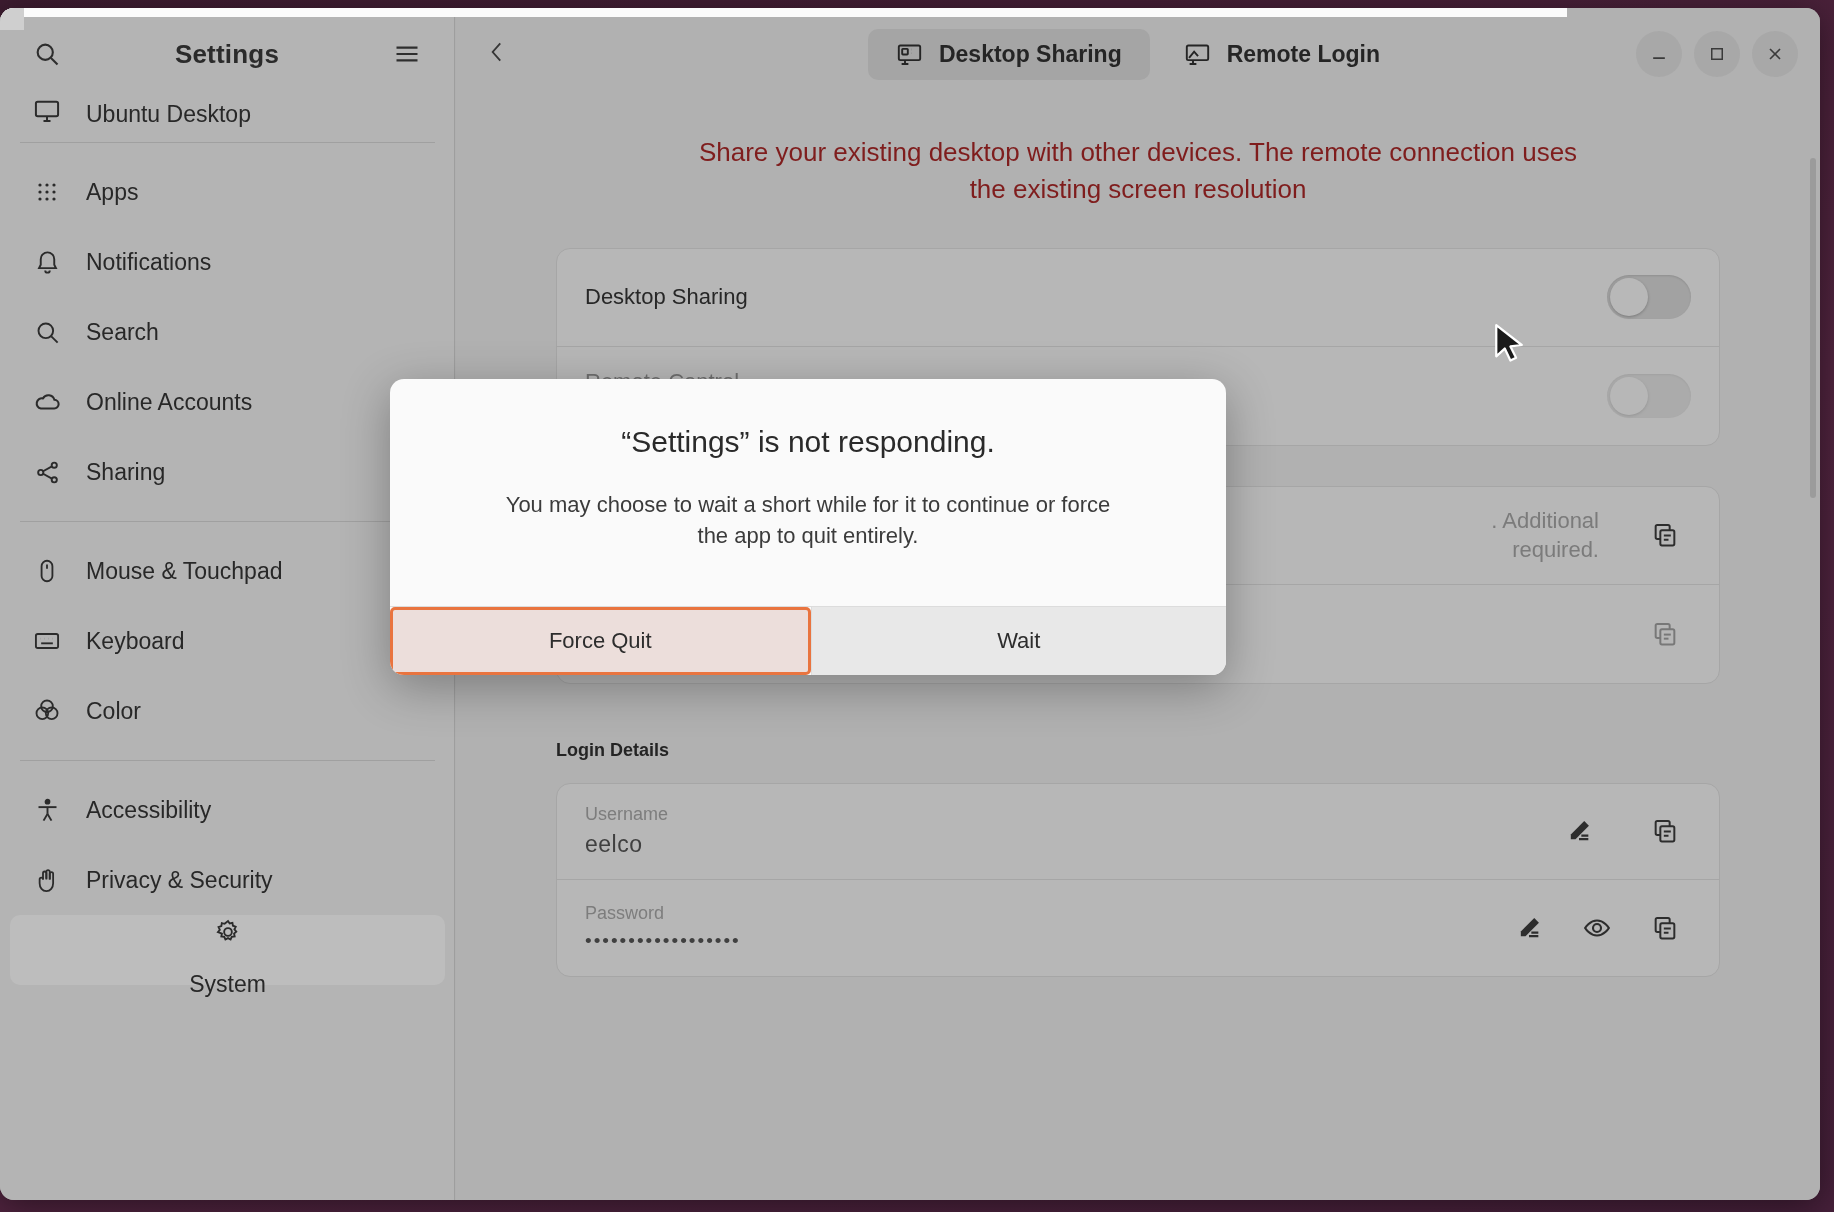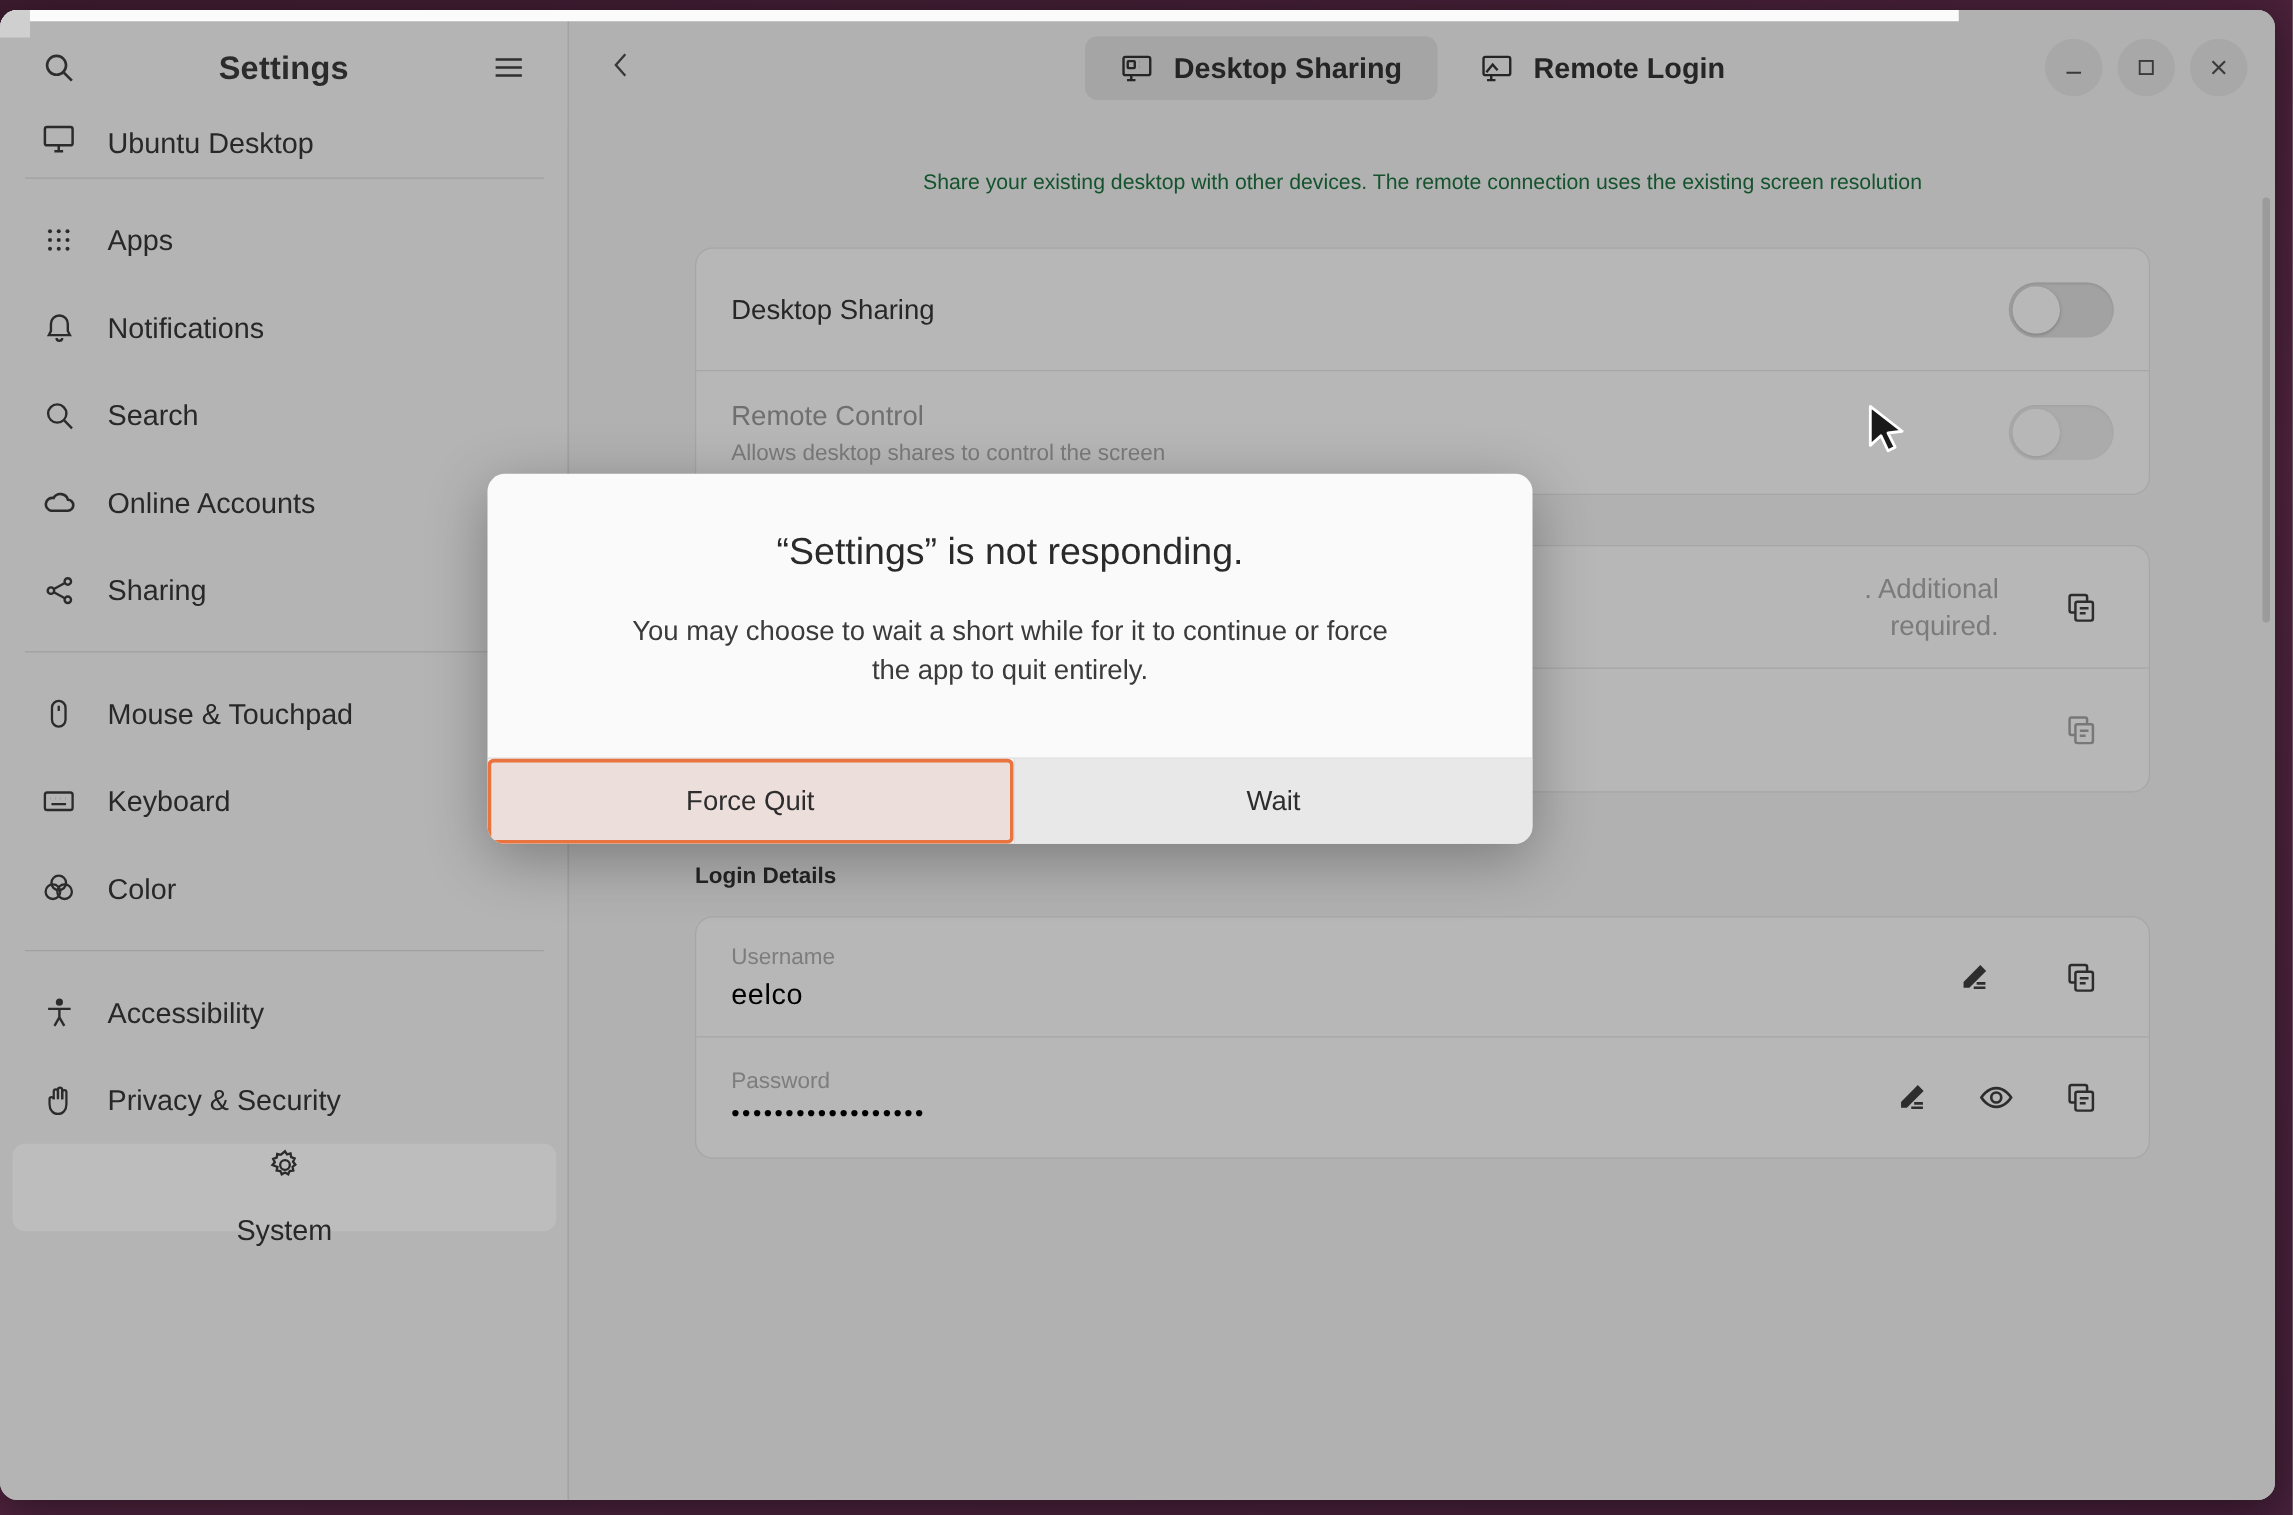--- a/index.html
+++ b/index.html
@@ -198,23 +198,23 @@
   
   #content-body {
     position: absolute;
     top: 92px; left: 0; right: 0; bottom: 0;
     padding: 0 100px;
   }
 
   #page-desc {
     margin-top: 34px;
     text-align: center;
-    font-size: 17px;
+    font-size: 26px;
     line-height: 1.42;
-    color: #14532d;
+    color: #7f1d1d;
     max-width: 900px;
     margin-left: auto;
     margin-right: auto;
   }
 
   .card {
     margin-top: 40px;
     background: #b7b7b7;
     border: 1px solid #a6a6a6;
     border-radius: 14px;
@@ -285,21 +285,21 @@
     border-bottom: 1px solid #a6a6a6;
   }
   .field-row:last-child { border-bottom: none; }
   .field-row .field-text { flex: 1; }
   .field-row .field-label {
     font-size: 18px;
     color: #7d7d7d;
   }
   .field-row .field-value {
     font-size: 23px;
-    color: #000000;
+    color: #404040;
     margin-top: 6px;
     letter-spacing: .5px;
   }
 
   
   #scrollbar {
     position: absolute;
     right: 4px; top: 150px;
     width: 6px; height: 340px;
     border-radius: 3px;

